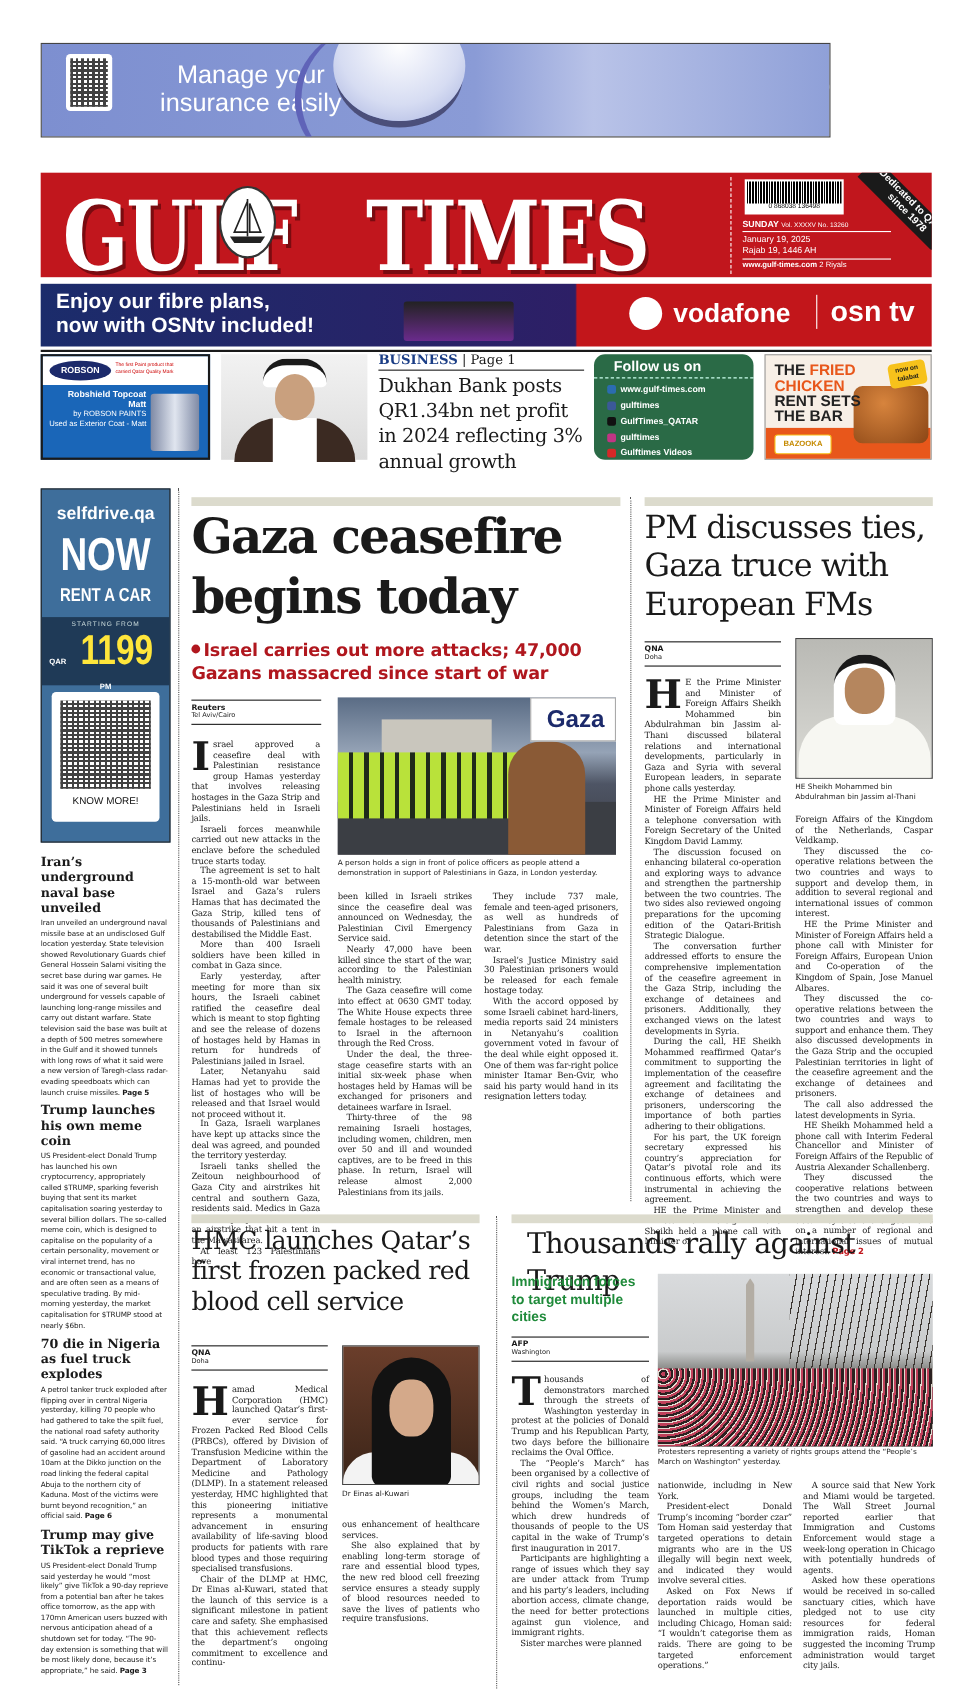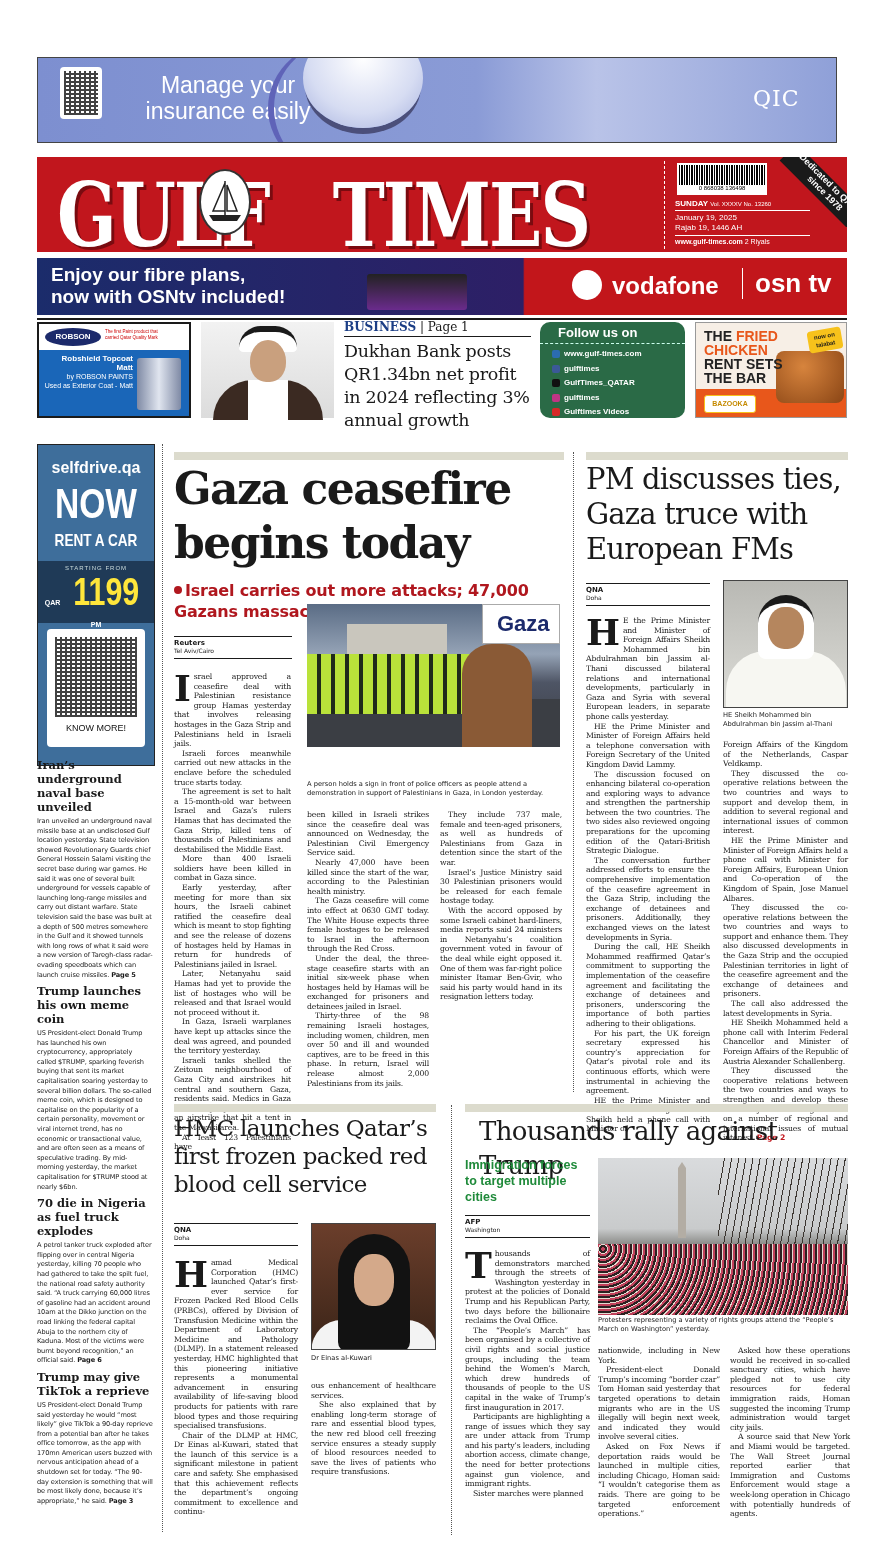--- a/index.html
+++ b/index.html
@@ -1,20 +1,20 @@
 <!DOCTYPE html>
 <html><head>
 <meta charset="utf-8">
 <style>
 *{box-sizing:border-box;margin:0;padding:0}
 html,body{width:884px;height:1548px;background:#fff;overflow:hidden}
 body{position:relative;font-family:"DejaVu Serif",serif;color:#1a1a1a}
 .abs{position:absolute}
 
-#ad-top{left:37px;top:57px;width:800px;height:86px;background:linear-gradient(90deg,#7d8fd0 0%,#8a9bd6 55%,#b9c3e8 70%,#8fa0d8 100%);border:1px solid #444;overflow:hidden}
+#ad-top{left:37px;top:39px;width:718px;height:86px;background:linear-gradient(90deg,#7d8fd0 0%,#8a9bd6 55%,#b9c3e8 70%,#8fa0d8 100%);border:1px solid #444;overflow:hidden}
 #ad-top .qr{left:22px;top:9px;width:42px;height:52px;background:#fff;border-radius:4px;padding:4px}
 .qrpat{width:100%;height:100%;background:
  repeating-linear-gradient(0deg,#222 0 2px,transparent 2px 4px),
  repeating-linear-gradient(90deg,#222 0 2px,#fff 2px 5px);opacity:.85}
 #ad-top .t1{left:95px;top:14px;color:#fff;font-family:"Liberation Sans",sans-serif;font-size:23px;line-height:26px;text-align:center;width:190px}
 #ad-top .bulb{left:265px;top:-30px;width:120px;height:100px;border-radius:50%;background:radial-gradient(circle at 50% 30%,#fff,#d6dcf2 60%,#a5b0de);box-shadow:0 8px 0 -2px #4b4f7a}
 #ad-top .arc{left:230px;top:-20px;width:160px;height:140px;border-left:6px solid #5f63b8;border-radius:50%}
 #ad-top .logo{left:715px;top:28px;color:#fff;font-size:22px;letter-spacing:1px}
 
 #mast{left:37px;top:157px;width:810px;height:95px;background:#c1161d}
@@ -72,21 +72,21 @@
 #ad-selfdrive .brand{margin-top:14px;font-size:16px;font-weight:bold}
 #ad-selfdrive .now{font-size:42px;font-weight:bold;line-height:46px;margin-top:4px;transform:scaleX(.8)}
 #ad-selfdrive .rent{font-size:17px;font-weight:bold;margin-top:4px;transform:scaleX(.8)}
 #ad-selfdrive .priceband{margin-top:10px;background:#1f3a57;height:62px;padding-top:4px}
 #ad-selfdrive .start{font-size:6px;letter-spacing:1px;color:#cdd}
 #ad-selfdrive .price{font-size:38px;font-weight:bold;color:#ffe63b;line-height:42px;transform:scaleX(.8);display:inline-block}
 #ad-selfdrive .qar,#ad-selfdrive .pm{font-size:7px;font-weight:bold}
 #ad-selfdrive .qrbox{margin:6px auto 0;width:98px;height:118px;background:#fff;border-radius:4px;padding:8px;color:#111}
 #ad-selfdrive .qrbox .qrpat{height:80px}
 #ad-selfdrive .know{font-size:9px;margin-top:6px}
-#briefs{left:37px;top:754px;width:116px;font-family:"DejaVu Sans",sans-serif}
+#briefs{left:37px;top:772px;width:116px;font-family:"DejaVu Sans",sans-serif}
 #briefs h3{font-family:"DejaVu Serif",serif;font-size:11.5px;line-height:14px;font-weight:bold;margin:4px 0 3px}
 #briefs p{font-size:6.6px;line-height:9.6px;letter-spacing:-.1px}
 #briefs p b{font-weight:bold}
 .vdots{border-left:1px dotted #555}
 #vdots1{left:162px;top:444px;height:1088px}
 #vdots2{left:573px;top:452px;height:640px}
 #vdots3{left:451px;top:1105px;height:430px}
 
 .bar{height:8px;background:#dcdbcd}
 .byline{border-top:1px solid #1a1a1a;border-bottom:1px solid #1a1a1a;padding:2px 0 3px;font-family:"DejaVu Sans",sans-serif;font-size:6px;line-height:8px}
@@ -97,21 +97,21 @@
 .drop{float:left;font-size:36px;line-height:30px;margin:1px 3px 0 0;font-weight:bold}
 .caption{font-family:"DejaVu Sans",sans-serif;font-size:6.7px;line-height:9px}
 .pageref{color:#c1161d;font-weight:bold;font-family:"DejaVu Sans",sans-serif}
 
 #main-bar{left:174px;top:452px;width:390px}
 #main-hl{left:174px;top:462px;width:400px;font-family:"DejaVu Serif",serif;font-weight:bold;font-size:44px;line-height:54px;letter-spacing:-1.5px}
 #main-sub{left:174px;top:580px;width:400px;font-family:"DejaVu Sans",sans-serif;font-weight:bold;color:#b0171e;font-size:16px;line-height:21px;letter-spacing:-.2px}
 #main-sub .dot{display:inline-block;width:8px;height:8px;border-radius:50%;background:#b0171e;margin-right:3px;vertical-align:2px}
 #main-byline{left:174px;top:636px;width:118px}
 #main-col1{left:174px;top:672px;width:117px}
-#main-photo{left:307px;top:604px;width:253px;height:143px;overflow:hidden;background:linear-gradient(#5a6c85 0%,#95a3b6 35%,#4e5565 55%,#3a3a40 100%)}
+#main-photo{left:307px;top:634px;width:253px;height:143px;overflow:hidden;background:linear-gradient(#5a6c85 0%,#95a3b6 35%,#4e5565 55%,#3a3a40 100%)}
 #main-photo .bldg{left:40px;top:20px;width:100px;height:40px;background:#c9c6bd}
 #main-photo .police{left:0;top:50px;width:170px;height:60px;background:repeating-linear-gradient(90deg,#b9e23a 0 10px,#1f2a1a 10px 14px)}
 #main-photo .road{left:0;top:95px;width:253px;height:48px;background:#3b3e44}
 #main-photo .woman{left:155px;top:40px;width:70px;height:103px;border-radius:30px 30px 0 0;background:#8a5a36}
 #main-photo .sign{left:175px;top:0;width:78px;height:40px;background:#fff;border:1px solid #aaa}
 #main-photo .sign span{position:absolute;left:14px;top:6px;font-family:"Liberation Sans",sans-serif;font-weight:bold;font-size:22px;color:#1c2a6b}
 #main-caption{left:307px;top:780px;width:256px}
 #main-col2{left:307px;top:810px;width:122px}
 #main-col3{left:440px;top:810px;width:122px}
 
@@ -318,21 +318,21 @@
   <div class="abs woman"></div>
   <div class="abs sign">
       <span>Gaza</span>
     </div>
 </div>
 <div id="main-caption" class="abs caption">A person holds a sign in front of police officers as people attend a demonstration in support of Palestinians in Gaza, in London yesterday.</div>
 <div id="main-col2" class="abs body">
     <p class="first"><span>been killed in Israeli strikes since the ceasefire deal was announced on Wednesday, the Palestinian Civil Emergency Service said.</span></p>
     <p><span>Nearly 47,000 have been killed since the start of the war, according to the Palestinian health ministry.</span></p>
     <p><span>The Gaza ceasefire will come into effect at 0630 GMT today. The White House expects three female hostages to be released to Israel in the afternoon through the Red Cross.</span></p>
-    <p><span>Under the deal, the three-stage ceasefire starts with an initial six-week phase when hostages held by Hamas will be exchanged for prisoners and detainees jailed in Israel.</span></p>
+    <p><span>Under the deal, the three-stage ceasefire starts with an initial six-week phase when hostages held by Hamas will be exchanged for prisoners and detainees warfare in Israel.</span></p>
     <p><span>Thirty-three of the 98 remaining Israeli hostages, including women, children, men over 50 and ill and wounded captives, are to be freed in this phase. In return, Israel will release almost 2,000 Palestinians from its jails.</span></p>
   </div>
 <div id="main-col3" class="abs body">
     <p><span>They include 737 male, female and teen-aged prisoners, as well as hundreds of Palestinians from Gaza in detention since the start of the war.</span></p>
     <p><span>Israel’s Justice Ministry said 30 Palestinian prisoners would be released for each female hostage today.</span></p>
     <p><span>With the accord opposed by some Israeli cabinet hard-liners, media reports said 24 ministers in Netanyahu’s coalition government voted in favour of the deal while eight opposed it. One of them was far-right police minister Itamar Ben-Gvir, who said his party would hand in its resignation letters today.</span></p>
   </div>
 
 <div id="pm-bar" class="abs bar"></div>
 <div id="pm-hl" class="abs">PM discusses ties, Gaza truce with European FMs</div>
@@ -395,15 +395,15 @@
   <div class="abs obelisk"></div>
   <div class="abs crowd"></div>
 </div>
 <div id="tr-caption" class="abs caption">Protesters representing a variety of rights groups attend the “People’s March on Washington” yesterday.</div>
 <div id="tr-col2" class="abs body">
     <p class="first"><span>nationwide, including in New York.</span></p>
     <p><span>President-elect Donald Trump’s incoming “border czar” Tom Homan said yesterday that targeted operations to detain migrants who are in the US illegally will begin next week, and indicated they would involve several cities.</span></p>
     <p><span>Asked on Fox News if deportation raids would be launched in multiple cities, including Chicago, Homan said: “I wouldn’t categorise them as raids. There are going to be targeted enforcement operations.”</span></p>
   </div>
 <div id="tr-col3" class="abs body">
+    <p><span>A source said that New York and Miami would be targeted. The Wall Street Journal reported earlier that Immigration and Customs Enforcement would stage a week-long operation in Chicago with potentially hundreds of agents.</span></p>
     <p><span>Asked how these operations would be received in so-called sanctuary cities, which have pledged not to use city resources for federal immigration raids, Homan suggested the incoming Trump administration would target city jails.</span></p>
-    <p><span>A source said that New York and Miami would be targeted. The Wall Street Journal reported earlier that Immigration and Customs Enforcement would stage a week-long operation in Chicago with potentially hundreds of agents.</span></p>
   </div>
 
 </body></html>

